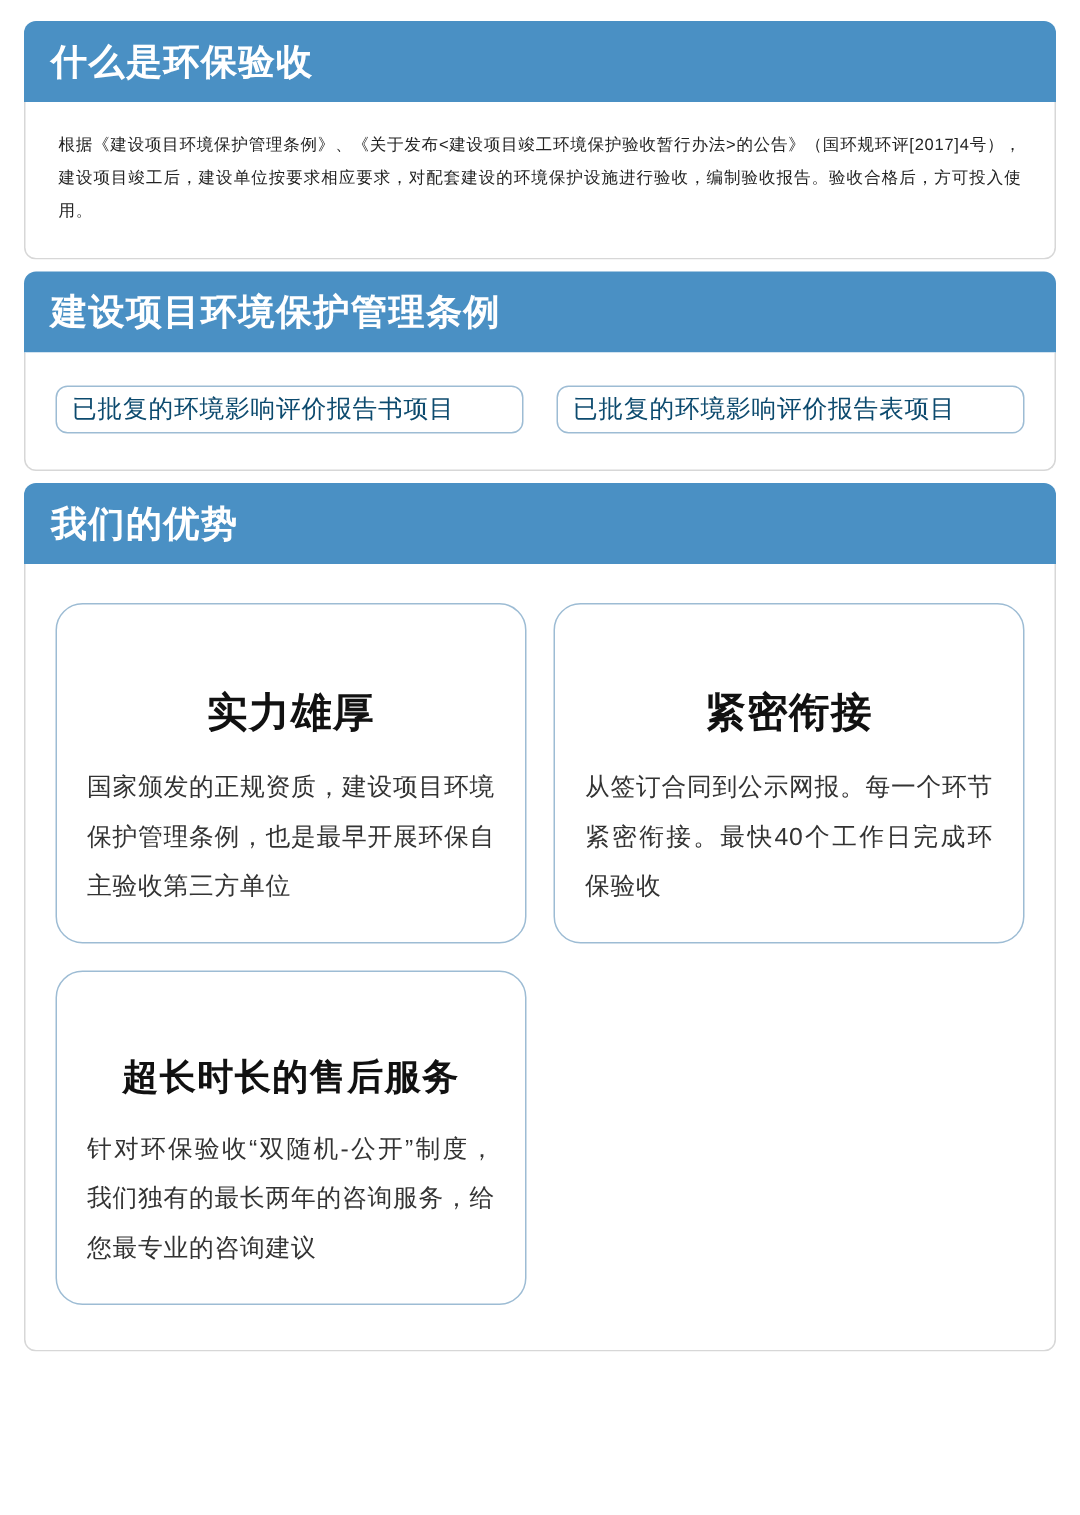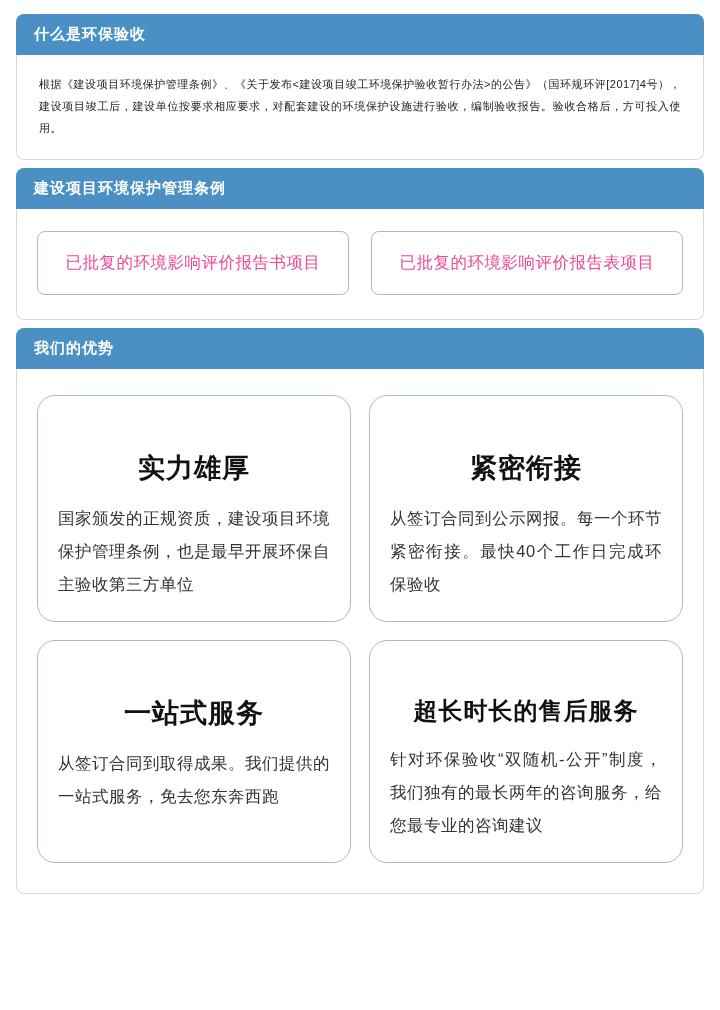--- a/index.html
+++ b/index.html
@@ -19,21 +19,21 @@
     width: 720px;
     height: 1010px;
     box-sizing: border-box;
     padding: 14px 16px 0 16px;
   }
 
   
   .section-header {
     background: #4a90c4;
     color: #ffffff;
-    font-size: 15px;
+    font-size: 24px;
     font-weight: bold;
     letter-spacing: 1px;
     padding: 11px 0 11px 18px;
     border-radius: 8px 8px 0 0;
     box-sizing: border-box;
   }
 
   
   .section-body {
     border: 1px solid #d7d7d7;
@@ -66,24 +66,23 @@
   
   .pill-body {
     padding: 22px 20px 24px 20px;
     display: flex;
     gap: 22px;
   }
   .pill {
     flex: 1 1 0;
     border: 1px solid #9dbcd4;
     border-radius: 8px;
-    padding: 20px 10px;
-    text-align: center;
+    padding: 4px 10px;
     font-size: 16.5px;
-    color: #ec4899;
+    color: #0c4a6e;
     letter-spacing: 0.5px;
     background: #ffffff;
   }
 
   
   .adv-body {
     padding: 26px 20px 30px 20px;
   }
   .adv-grid {
     display: grid;
@@ -146,24 +145,20 @@
         <div class="adv-card">
           <div class="adv-title">实力雄厚</div>
           <div class="adv-desc">国家颁发的正规资质，建设项目环境保护管理条例，也是最早开展环保自主验收第三方单位</div>
         </div>
 
         <div class="adv-card">
           <div class="adv-title">紧密衔接</div>
           <div class="adv-desc">从签订合同到公示网报。每一个环节紧密衔接。最快40个工作日完成环保验收</div>
         </div>
 
-        <div class="adv-card">
-          <div class="adv-title">一站式服务</div>
-          <div class="adv-desc">从签订合同到取得成果。我们提供的一站式服务，免去您东奔西跑</div>
-        </div>
 
         <div class="adv-card">
           <div class="adv-title small">超长时长的售后服务</div>
           <div class="adv-desc">针对环保验收“双随机-公开”制度，我们独有的最长两年的咨询服务，给您最专业的咨询建议</div>
         </div>
 
       </div>
     </div>
   </div>
 

